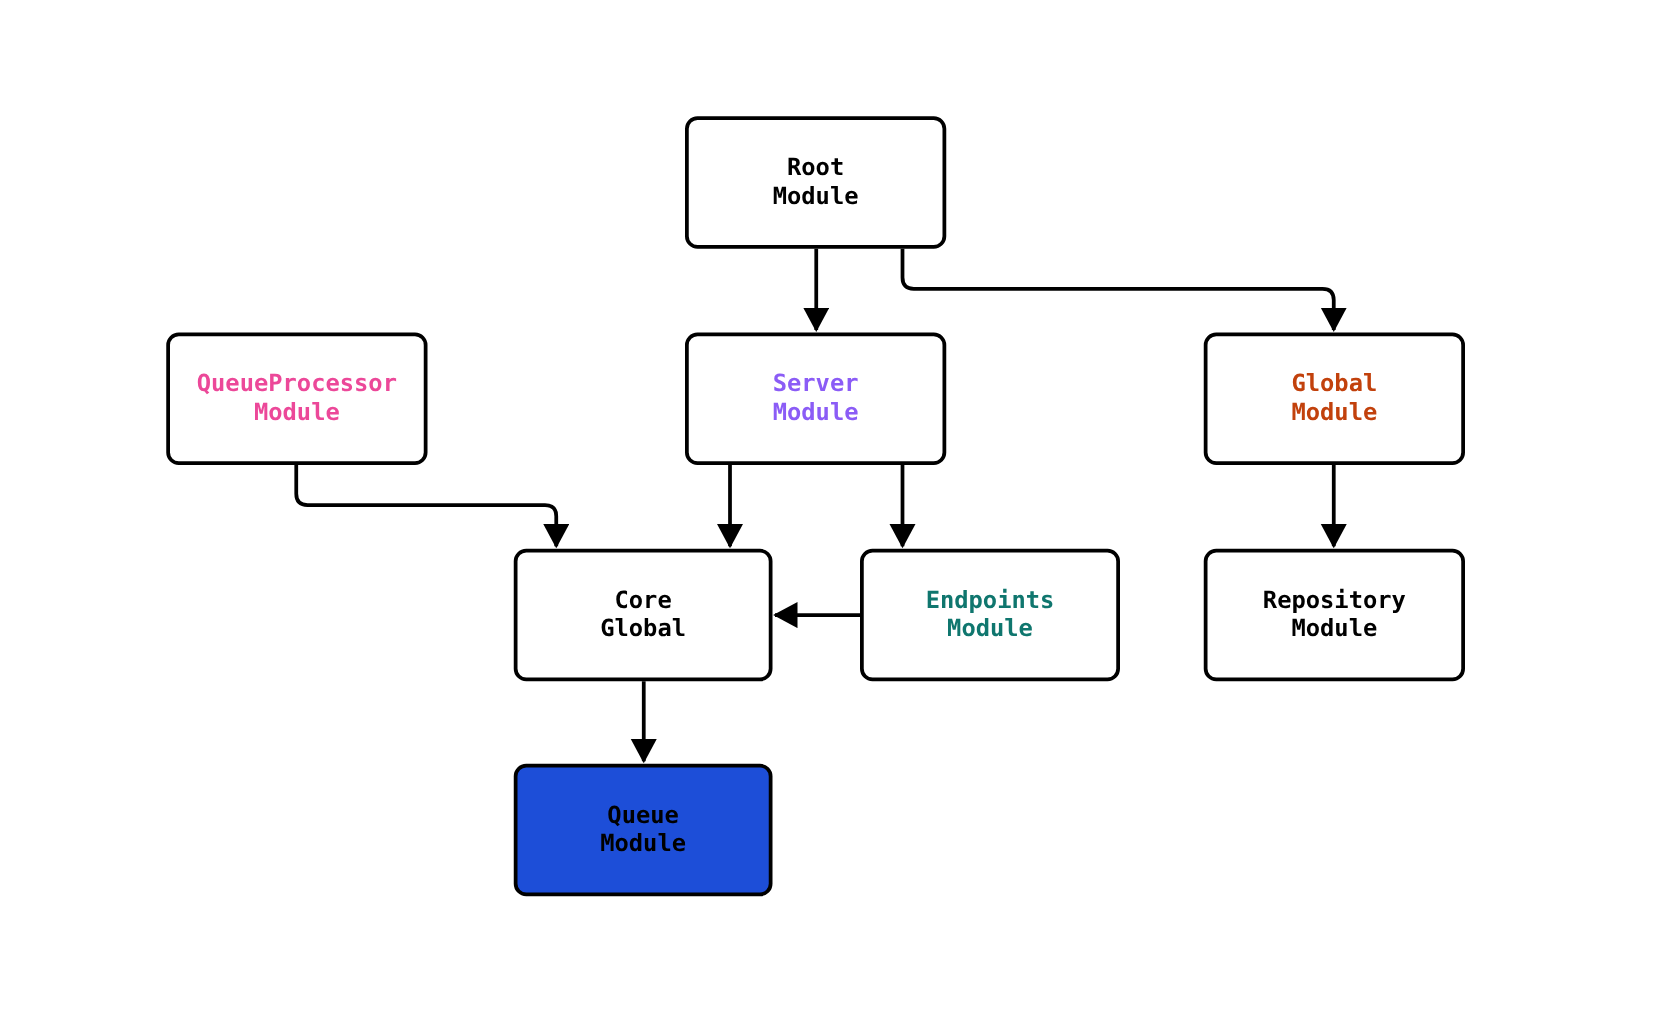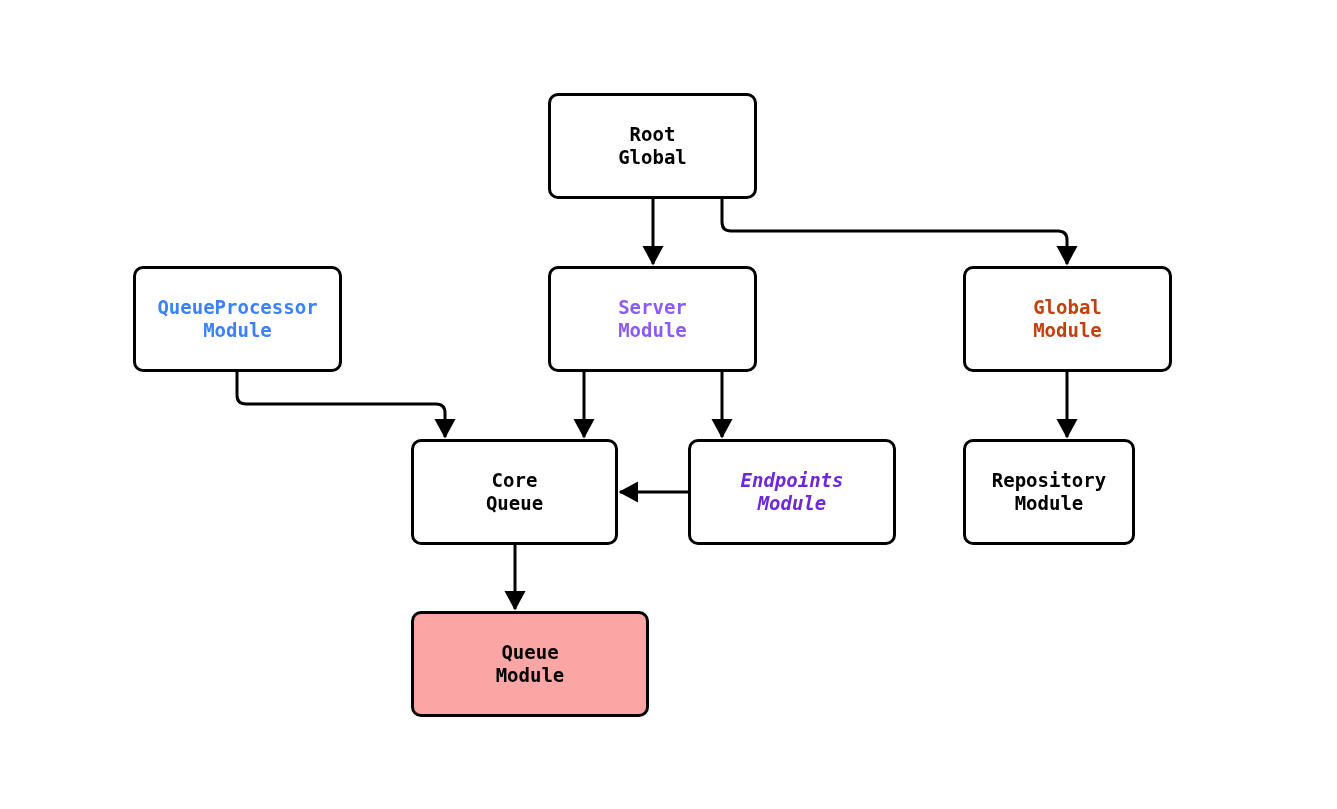--- a/index.html
+++ b/index.html
@@ -59,44 +59,44 @@
         <path d="M584,372 L584,437" fill="none" stroke="#000000" stroke-width="3" marker-end="url(#arrowhead)"></path>
         <path d="M722,372 L722,437" fill="none" stroke="#000000" stroke-width="3" marker-end="url(#arrowhead)"></path>
         <path d="M688,492 L620,492" fill="none" stroke="#000000" stroke-width="3" marker-end="url(#arrowhead)"></path>
         <path d="M1067,372 L1067,437" fill="none" stroke="#000000" stroke-width="3" marker-end="url(#arrowhead)"></path>
         <path d="M515,545 L515,609" fill="none" stroke="#000000" stroke-width="3" marker-end="url(#arrowhead)"></path>
       </g>
   </svg>
   <div id="nodes">
       <div class="node" style="left: 548px; top: 93px; width: 209px; height: 106px; background: rgb(255, 255, 255); border-color: rgb(0, 0, 0);">
         <span class="node-label" style="color: rgb(0, 0, 0);">Root
-Global</span>
+Module</span>
       </div>
       <div class="node" style="left: 133px; top: 266px; width: 209px; height: 106px; background: rgb(255, 255, 255); border-color: rgb(0, 0, 0);">
-        <span class="node-label" style="color: #3b82f6;">QueueProcessor
+        <span class="node-label" style="color: #ec4899;">QueueProcessor
 Module</span>
       </div>
       <div class="node" style="left: 548px; top: 266px; width: 209px; height: 106px; background: rgb(255, 255, 255); border-color: rgb(0, 0, 0);">
         <span class="node-label" style="color: #8b5cf6;">Server
 Module</span>
       </div>
       <div class="node" style="left: 963px; top: 266px; width: 209px; height: 106px; background: rgb(255, 255, 255); border-color: rgb(0, 0, 0);">
         <span class="node-label" style="color: #c2410c;">Global
 Module</span>
       </div>
       <div class="node" style="left: 411px; top: 439px; width: 207px; height: 106px; background: rgb(255, 255, 255); border-color: rgb(0, 0, 0);">
         <span class="node-label" style="color: rgb(0, 0, 0);">Core
-Queue</span>
+Global</span>
       </div>
       <div class="node" style="left: 688px; top: 439px; width: 208px; height: 106px; background: rgb(255, 255, 255); border-color: rgb(0, 0, 0);">
-        <span class="node-label" style="color: #6d28d9; font-style: italic;">Endpoints
+        <span class="node-label" style="color: #0f766e;">Endpoints
 Module</span>
       </div>
-      <div class="node" style="left: 963px; top: 439px; width: 172px; height: 106px; background: rgb(255, 255, 255); border-color: rgb(0, 0, 0);">
+      <div class="node" style="left: 963px; top: 439px; width: 209px; height: 106px; background: rgb(255, 255, 255); border-color: rgb(0, 0, 0);">
         <span class="node-label" style="color: rgb(0, 0, 0);">Repository
 Module</span>
       </div>
-      <div class="node" style="left: 411px; top: 611px; width: 238px; height: 106px; background: #fca5a5; border-color: rgb(0, 0, 0);">
+      <div class="node" style="left: 411px; top: 611px; width: 207px; height: 106px; background: #1d4ed8; border-color: rgb(0, 0, 0);">
         <span class="node-label" style="color: rgb(0, 0, 0);">Queue
 Module</span>
       </div>
     </div>
 </div>
 
 </body></html>

